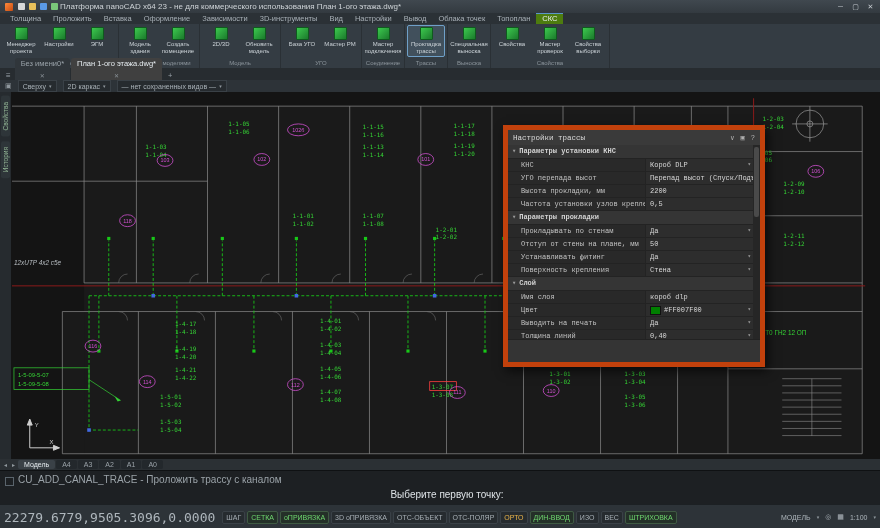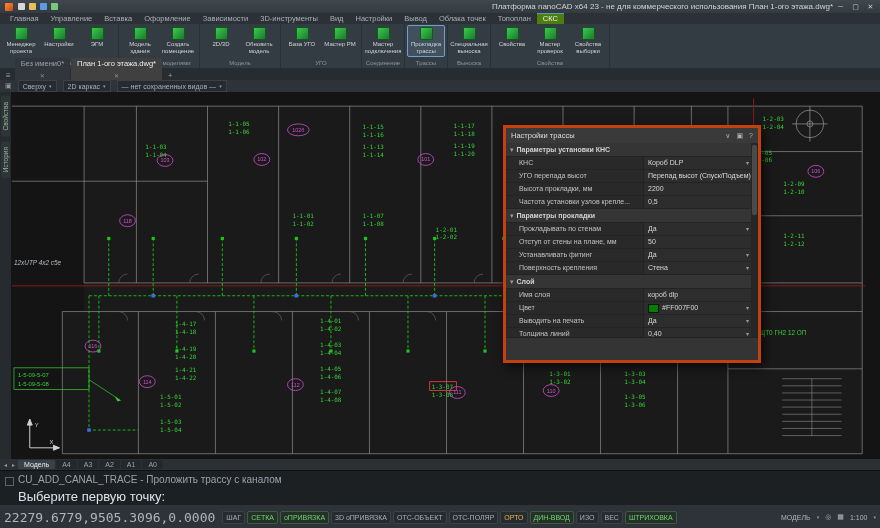--- a/index.html
+++ b/index.html
@@ -5,21 +5,21 @@
   html,body{margin:0;padding:0;}
   body{width:880px;height:528px;position:relative;overflow:hidden;background:#23272a;
        font-family:"Liberation Sans",sans-serif;color:#c8c8c8;}
   .bar{position:absolute;left:0;right:0;}
 
   
   #titlebar{top:0;height:13px;background:linear-gradient(#40484f,#333a40);display:flex;align-items:center;
             font-size:8px;color:#cfd4d8;padding:0 2px;}
   .appicon{width:8px;height:8px;background:linear-gradient(135deg,#ff8a3c,#c84b10);margin:0 3px;border-radius:1px;}
   .qicon{width:7px;height:7px;margin:0 2px;border-radius:1px;}
-  #titlebar .title{flex:1;text-align:right;white-space:nowrap;overflow:hidden;}
+  #titlebar .title{flex:1;text-align:left;white-space:nowrap;overflow:hidden;}
   .winctl{display:flex;}
   .winctl span{width:15px;text-align:center;font-size:7px;color:#c4cacf;}
 
   
   #ribbontabs{top:13px;height:11px;background:#2b3136;display:flex;align-items:flex-end;padding-left:4px;font-size:7.5px;}
   .rtab{padding:1px 6px 1px;color:#a8b0b7;white-space:nowrap;}
   .rtab.active{background:#4d7c0f;color:#eaf0f4;box-shadow:inset 0 1px 0 #5a96c8;}
 
   
   #ribbon{top:24px;height:44px;background:#343c43;display:flex;border-bottom:1px solid #262c31;}
@@ -49,21 +49,21 @@
   #leftstrip{position:absolute;left:0;top:92px;width:11px;height:367px;background:#262b2f;border-right:1px solid #1d2124;}
   .vtab{writing-mode:vertical-rl;transform:rotate(180deg);font-size:6.5px;color:#95b897;background:#2e3539;
         border-radius:2px;margin:4px 0 0 1px;padding:6px 1px;display:block;}
 
   
   #canvas{position:absolute;left:11px;top:92px;width:869px;height:367px;background:#141414;}
   #plan{position:absolute;left:0;top:0;}
 
   
   #dialog{position:absolute;left:503px;top:125px;width:252px;height:232px;background:#14b8a6;
-          border:3px solid #c2410c;box-shadow:3px 4px 10px rgba(0,0,0,.65);font-size:7px;z-index:5;}
+          border:5px solid #c2410c;box-shadow:3px 4px 10px rgba(0,0,0,.65);font-size:7px;z-index:5;font-family:Liberation Mono, monospace;}
   .dlg-title{height:15px;background:#3a3a3a;display:flex;align-items:center;padding:0 5px;color:#dcdcdc;font-size:7.5px;}
   .dlg-icons{margin-left:auto;display:flex;gap:6px;color:#b0b0b0;font-size:7px;}
   .dlg-body{position:absolute;top:15px;left:0;right:7px;bottom:22px;overflow:hidden;background:#292929;}
   .shead{height:13px;line-height:13px;background:#353535;color:#d2d2d2;padding-left:4px;font-weight:bold;
          border-bottom:1px solid #232323;display:flex;gap:3px;}
   .shead .tri{color:#9a9a9a;font-weight:normal;}
   .prow{display:flex;height:12px;line-height:12px;border-bottom:1px solid #232323;}
   .pname{width:124px;padding-left:13px;color:#c2c2c2;overflow:hidden;white-space:nowrap;border-right:1px solid #232323;}
   .pval{flex:1;padding-left:4px;color:#d8d8d8;display:flex;align-items:center;gap:3px;overflow:hidden;white-space:nowrap;background:#2d2d2d;}
   .pval .dd{margin-left:auto;color:#9a9a9a;font-size:6px;padding-right:2px;}
@@ -75,21 +75,21 @@
   
   #layouttabs{top:459px;height:11px;background:#2b3034;display:flex;align-items:center;font-size:7px;padding-left:2px;gap:1px;}
   .lnav{color:#8f979d;padding:0 2px;font-size:6px;}
   .ltab{padding:0 6px;height:9px;line-height:9px;background:#23282c;color:#9aa2a8;border-radius:2px;}
   .ltab.active{background:#3a4147;color:#e4eaee;}
 
   
   #cmdline{top:470px;height:34px;background:#1d2023;border-top:1px solid #0f1113;}
   .cmdicon{width:7px;height:7px;border:1px solid #5a646c;position:absolute;left:5px;top:6px;}
   .cmd-history{color:#9aa2a8;padding:3px 4px 0 18px;font-size:10px;white-space:nowrap;}
-  .cmd-prompt{color:#dde2e6;padding:4px 4px 0 18px;font-size:13px;}
+  .cmd-prompt{color:#dde2e6;padding:4px 4px 0 18px;font-size:10px;text-align:center;}
 
   
   #statusbar{top:504px;height:24px;background:#2d3338;border-top:1px solid #1c2023;display:flex;align-items:center;
              font-size:7px;padding:0 4px;gap:2px;}
   .coords{color:#aeb6bc;margin-right:5px;font-size:13px;font-family:"DejaVu Sans Mono",monospace;}
   .sbtn{padding:2px 3px;background:#262b2f;border:1px solid #3a4147;color:#a7afb5;border-radius:2px;white-space:nowrap;}
   .sbtn.on{color:#6fd86f;border-color:#3f5a43;background:#243028;}
   .sbtn.amber{color:#e8b34a;}
   .sright{margin-left:auto;display:flex;align-items:center;gap:6px;color:#aeb6bc;}
   .sright .dd{font-size:5px;color:#8f979d;}
@@ -105,22 +105,22 @@
   <span class="qicon" style="background:#7ac87a"></span>
   <div class="title">Платформа nanoCAD x64 23 - не для коммерческого использования План 1-ого этажа.dwg*</div>
   <div class="winctl">
     <span>─</span>
     <span>▢</span>
     <span>✕</span>
   </div>
 </div>
 
 <div id="ribbontabs" class="bar">
-    <span class="rtab">Главная</span>
-    <span class="rtab">Управление</span>
+    <span class="rtab">Толщина</span>
+    <span class="rtab">Проложить</span>
     <span class="rtab">Вставка</span>
     <span class="rtab">Оформление</span>
     <span class="rtab">Зависимости</span>
     <span class="rtab">3D-инструменты</span>
     <span class="rtab">Вид</span>
     <span class="rtab">Настройки</span>
     <span class="rtab">Вывод</span>
     <span class="rtab">Облака точек</span>
     <span class="rtab">Топоплан</span>
     <span class="rtab active">СКС</span>

